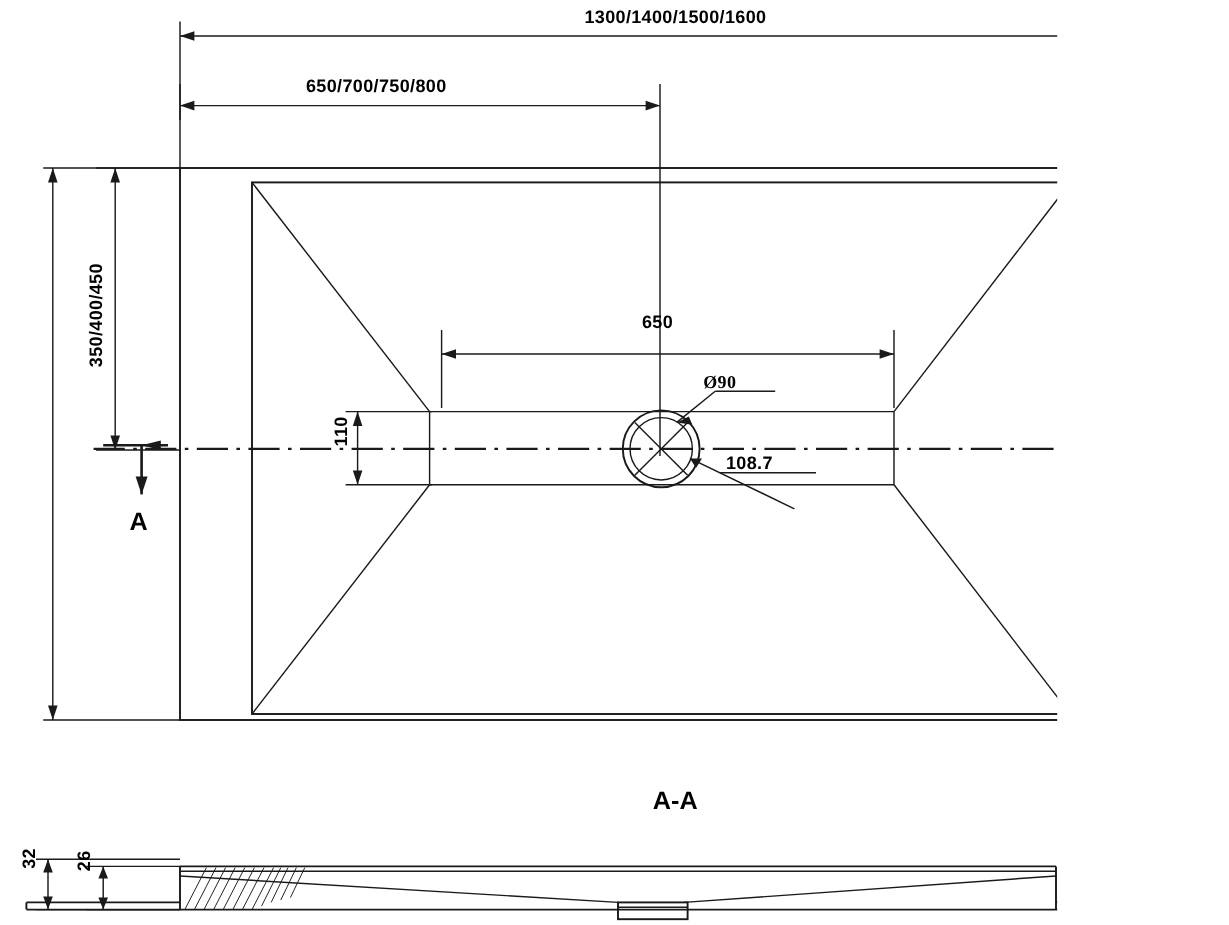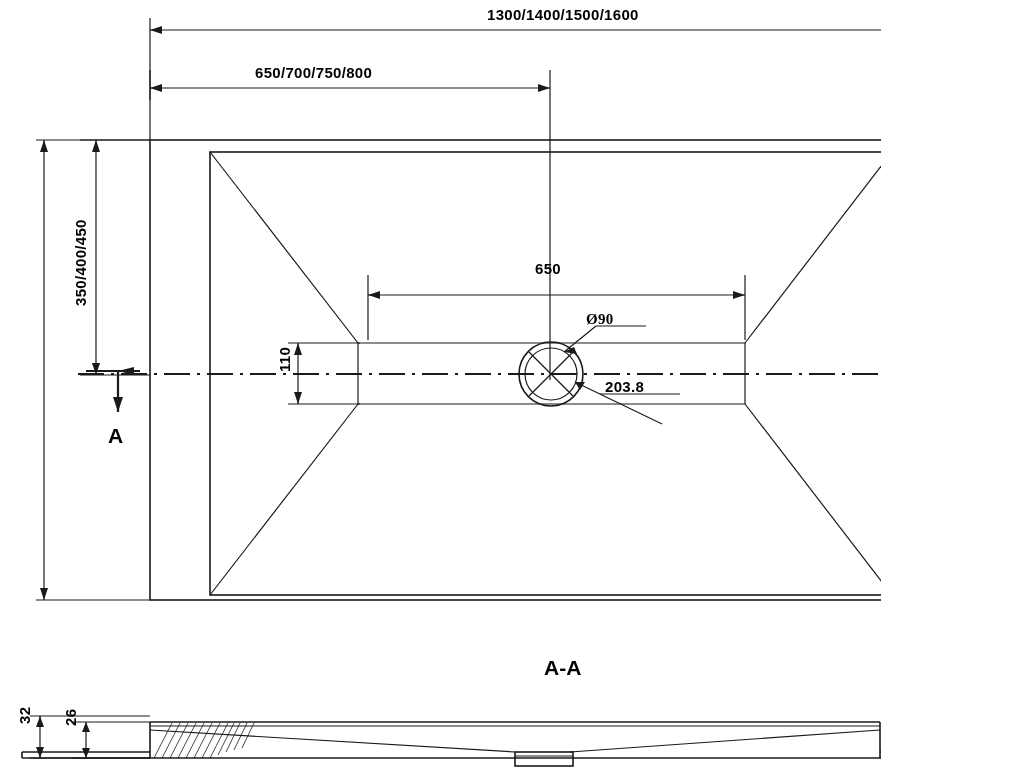--- a/index.html
+++ b/index.html
@@ -227,21 +227,21 @@
 
   <div style="position:absolute;left:276px;top:372px;transform:rotate(-90deg);transform-origin:left top;white-space:nowrap;">
     <span class="dimtext">110</span>
   </div>
 
   <div style="position:absolute;left:586px;top:310px;font-family:Liberation Serif, serif;">
     <span class="dimtext">Ø90</span>
   </div>
 
   <div style="position:absolute;left:605px;top:378px;">
-    <span class="dimtext">203.8</span>
+    <span class="dimtext">108.7</span>
   </div>
 
   <div style="position:absolute;left:108px;top:424px;">
     <span class="alabel">A</span>
   </div>
 
   <div style="position:absolute;left:972px;top:424px;">
     <span class="alabel">A</span>
   </div>
 

